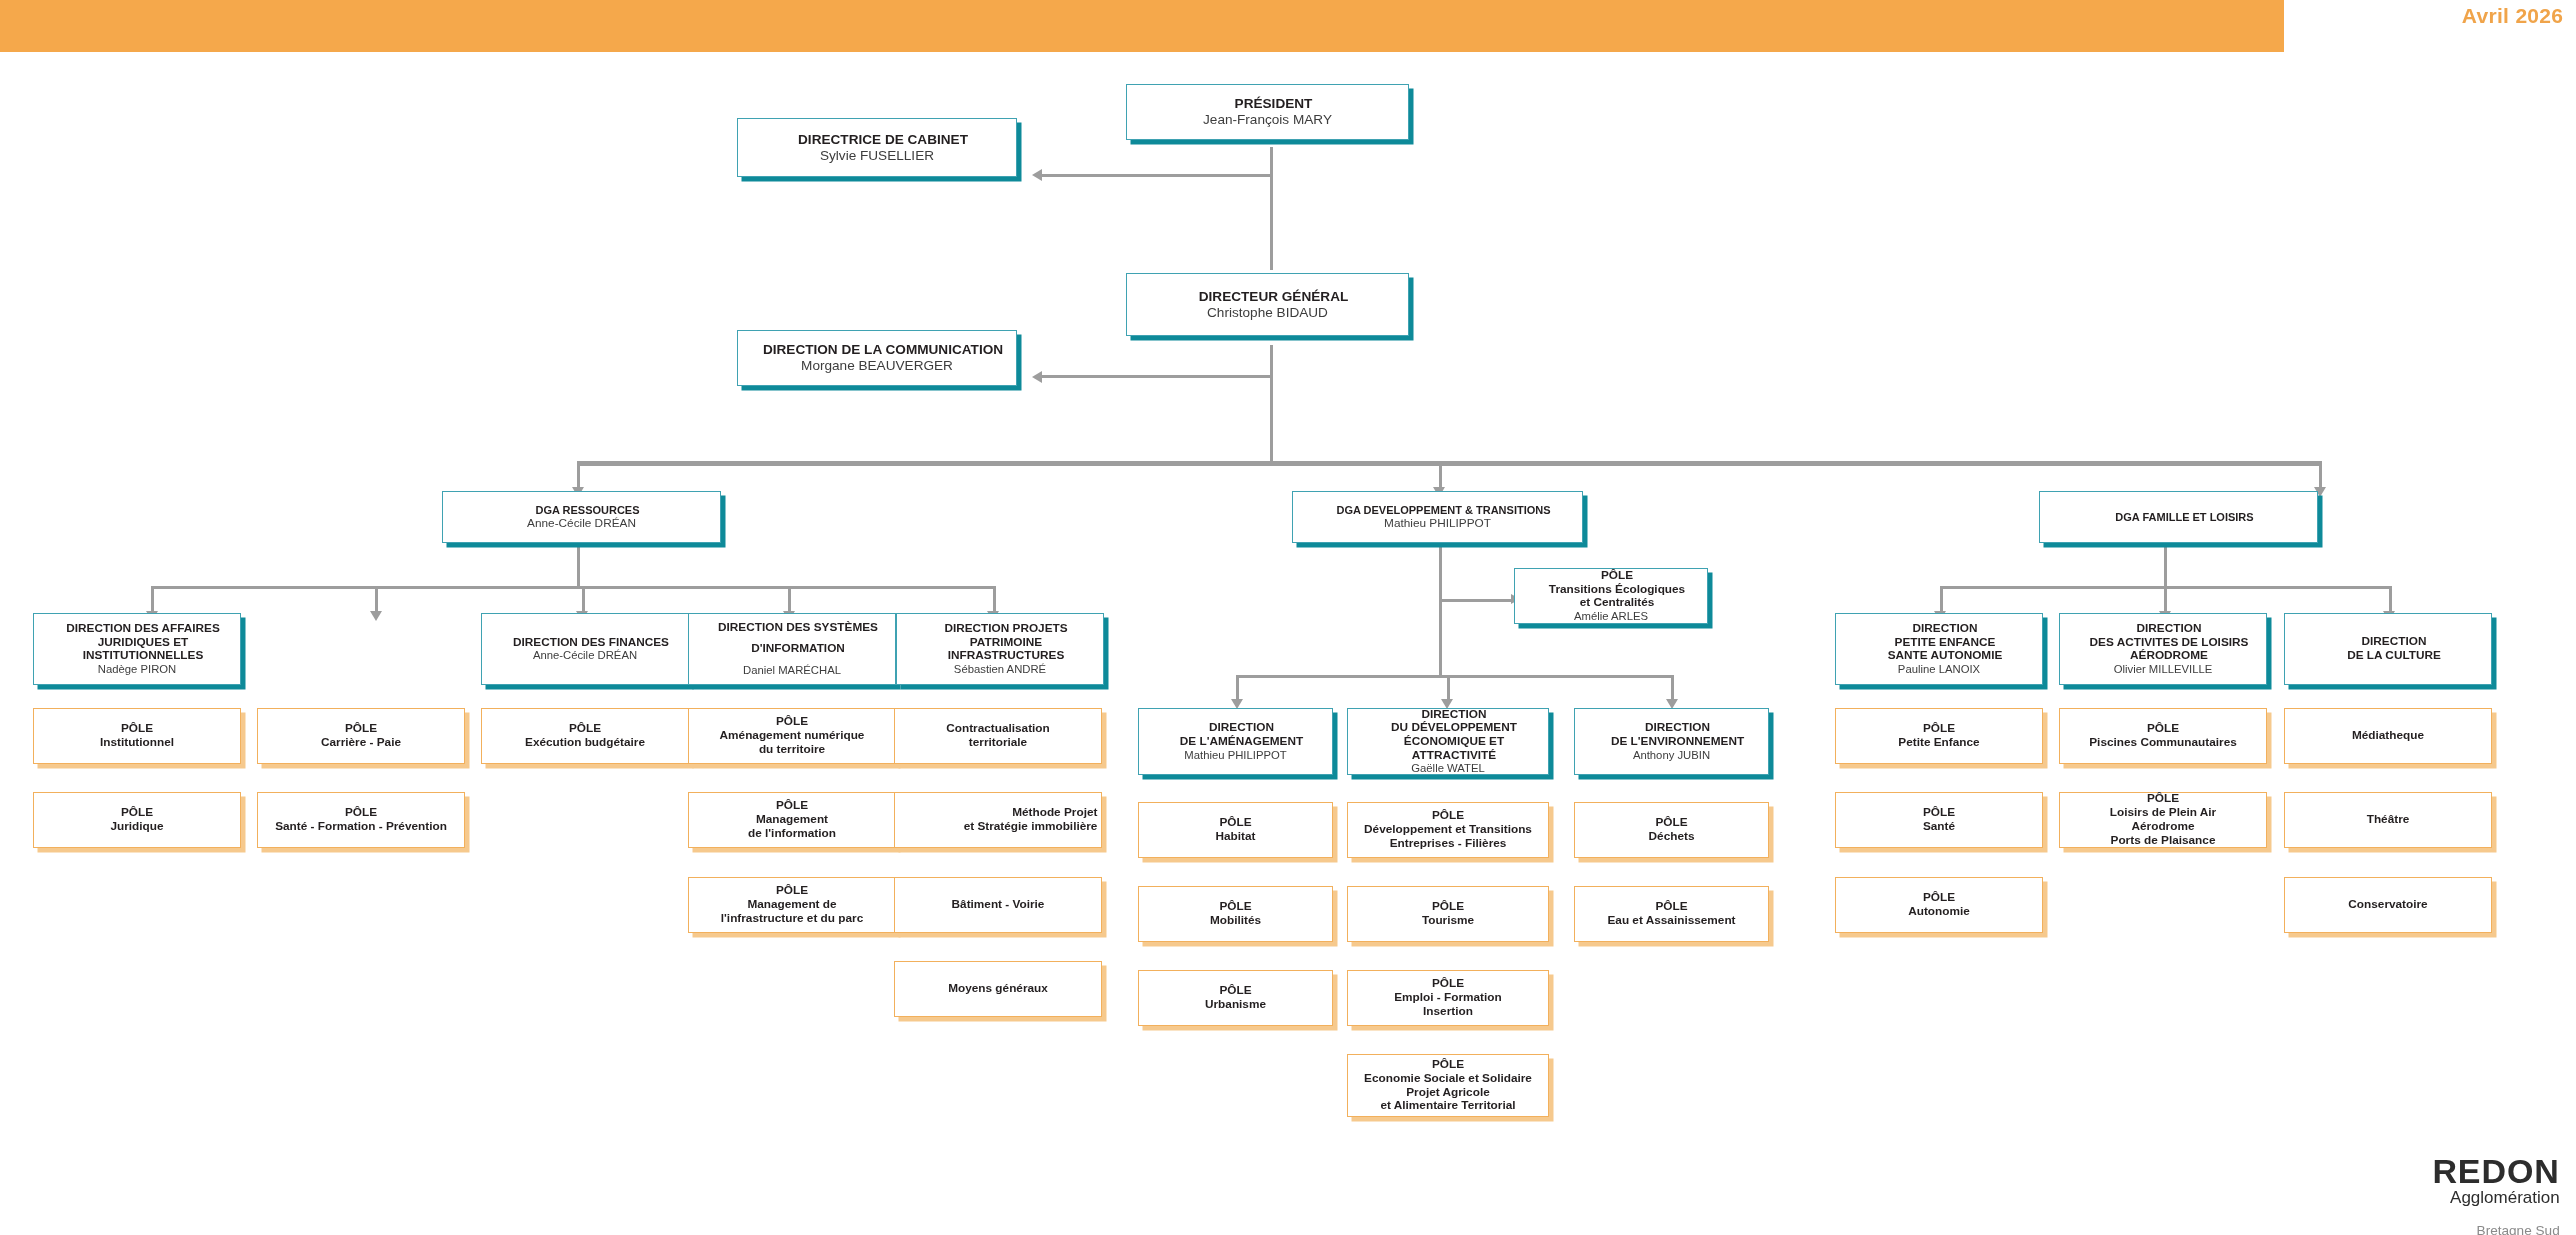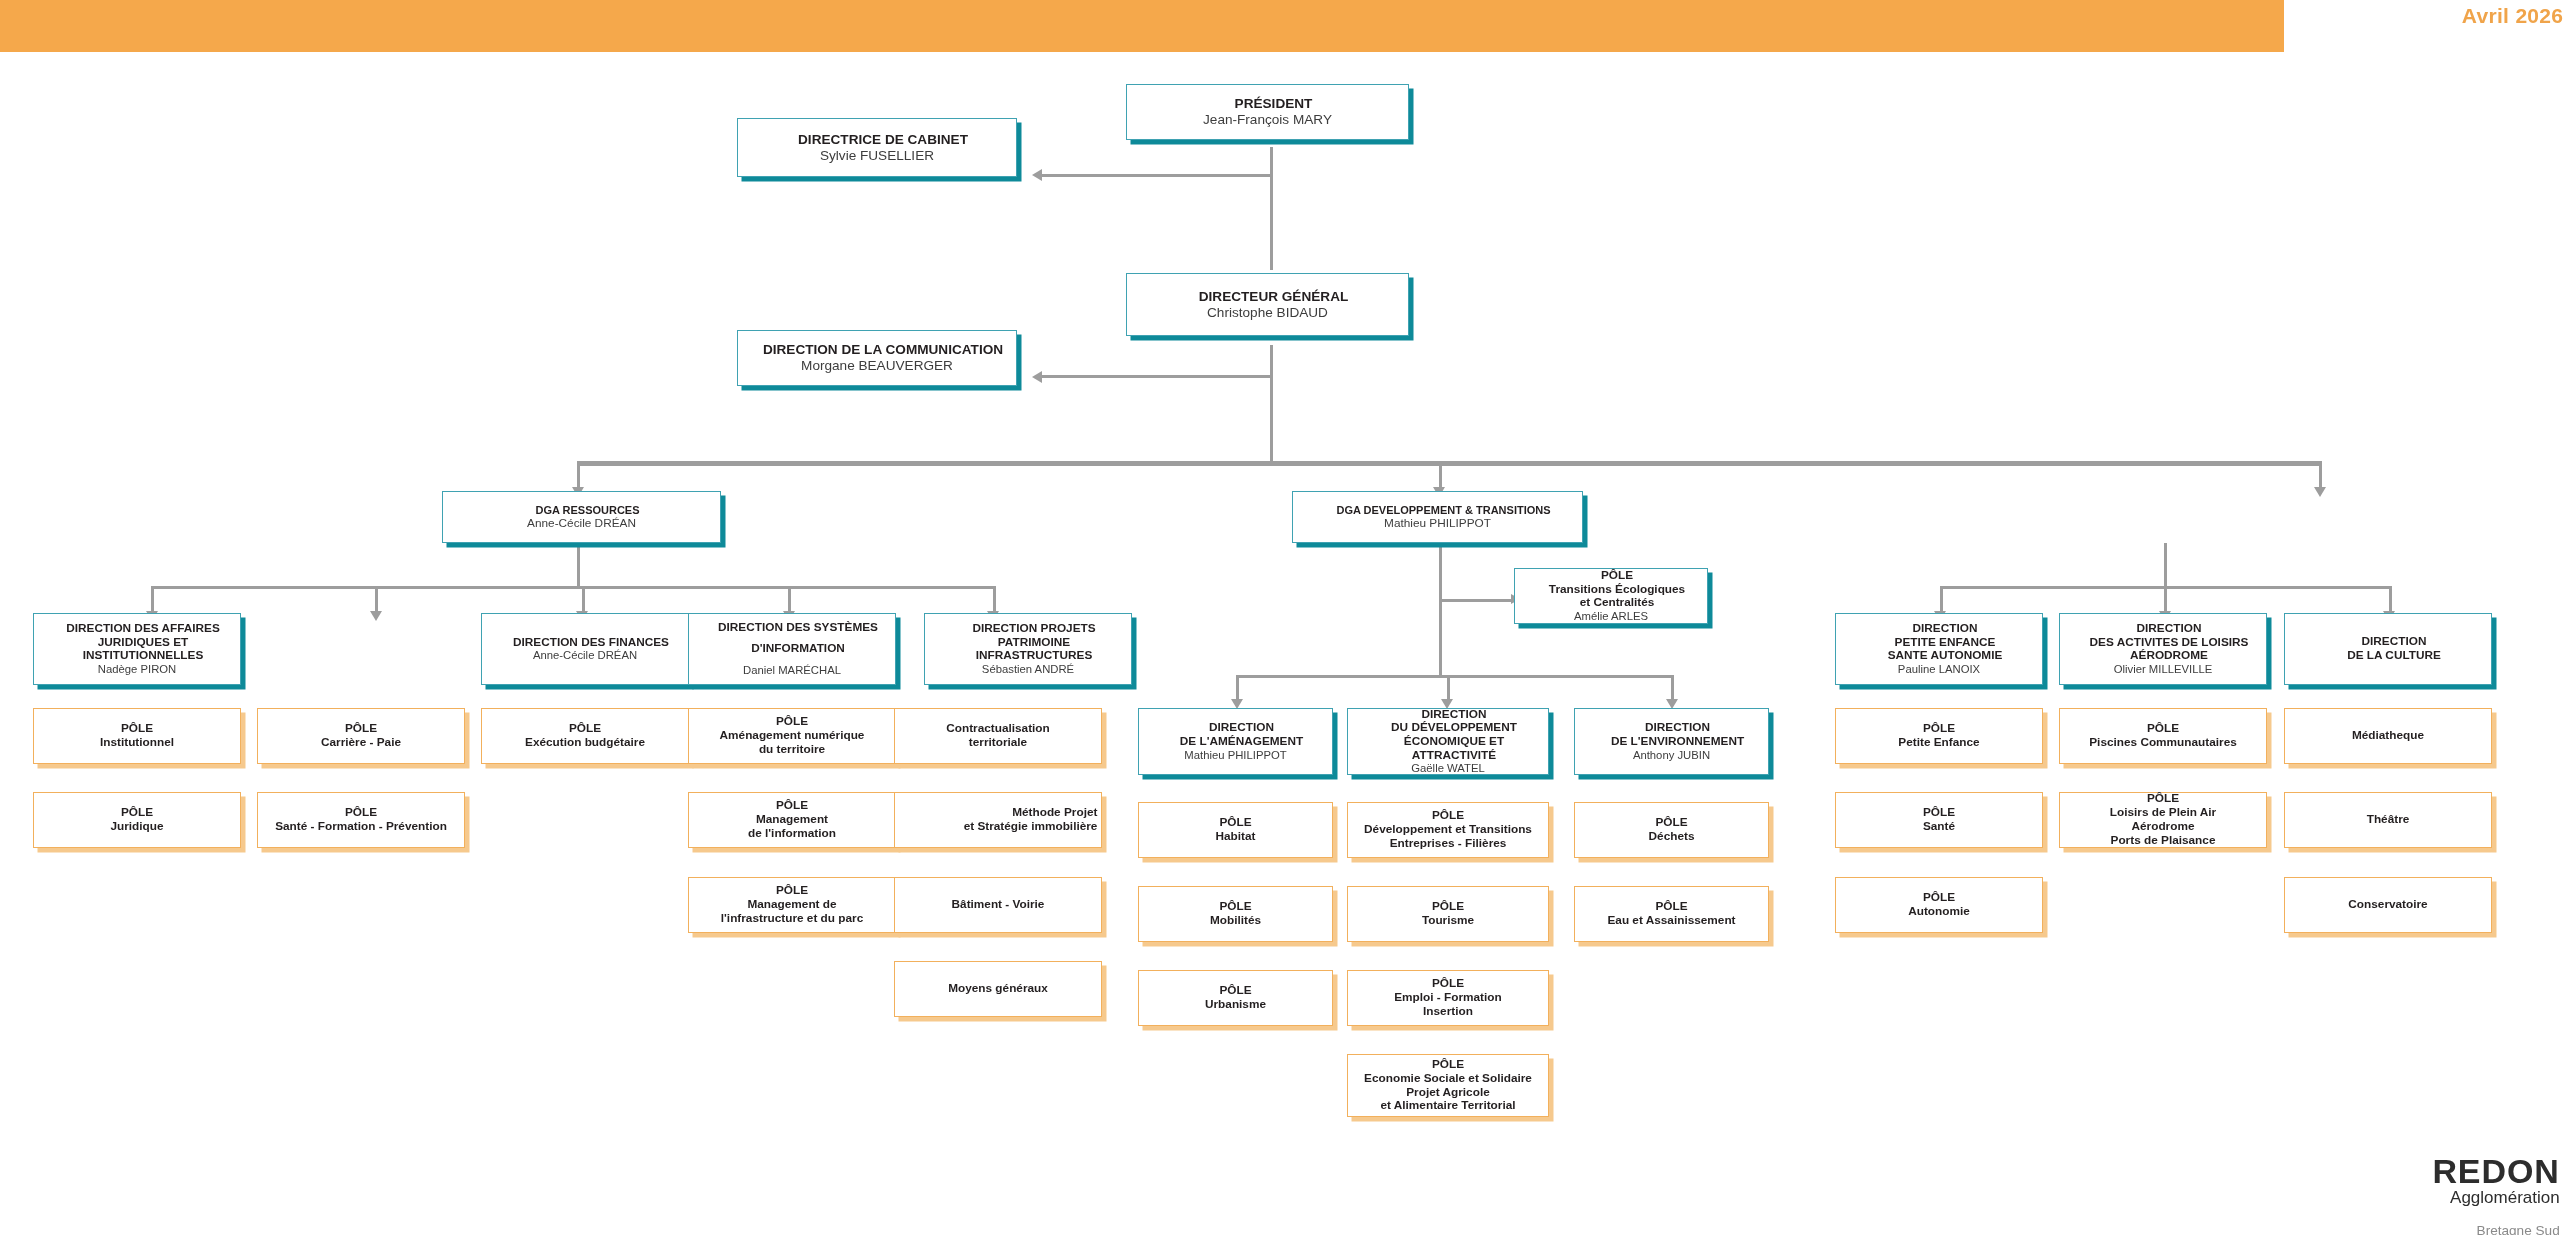--- a/index.html
+++ b/index.html
@@ -239,20 +239,23 @@
   <div class="box teal t-dga" style="left:442px; top:491px; width:279px; height:52px;">
     <div class="title">DGA RESSOURCES</div>
     <div class="person">Anne-Cécile DRÉAN</div>
   </div>
 
   <div class="box teal t-dga" style="left:1292px; top:491px; width:291px; height:52px;">
     <div class="title">DGA DEVELOPPEMENT &amp; TRANSITIONS</div>
     <div class="person">Mathieu PHILIPPOT</div>
   </div>
 
+  <div class="box teal t-dga" style="left:2039px; top:491px; width:279px; height:52px;">
+    <div class="title">DGA FAMILLE ET LOISIRS</div>
+  </div>
 
   <div class="box teal t-dir" style="left:1514px; top:568px; width:194px; height:56px;">
     <div class="title">PÔLE</div>
     <div class="title">Transitions Écologiques</div>
     <div class="title">et Centralités</div>
     <div class="person">Amélie ARLES</div>
   </div>
 
   <div class="box teal t-dir" style="left:33px; top:613px; width:208px; height:72px;">
     <div class="title">DIRECTION DES AFFAIRES</div>
@@ -266,21 +269,21 @@
     <div class="title">DIRECTION DES FINANCES</div>
     <div class="person">Anne-Cécile DRÉAN</div>
   </div>
 
   <div class="box teal t-dir" style="left:688px; top:613px; width:208px; height:72px;gap:8px;">
     <div class="title">DIRECTION DES SYSTÈMES</div>
     <div class="title">D'INFORMATION</div>
     <div class="person">Daniel MARÉCHAL</div>
   </div>
 
-  <div class="box teal t-dir" style="left:924px; top:613px; width:208px; height:72px;">
+  <div class="box teal t-dir" style="left:896px; top:613px; width:208px; height:72px;">
     <div class="title">DIRECTION PROJETS</div>
     <div class="title">PATRIMOINE</div>
     <div class="title">INFRASTRUCTURES</div>
     <div class="person">Sébastien ANDRÉ</div>
   </div>
 
   <div class="box orange t-pole" style="left:33px; top:708px; width:208px; height:56px;">
     <div class="pole-text">PÔLE</div>
     <div class="pole-text">Institutionnel</div>
   </div>

